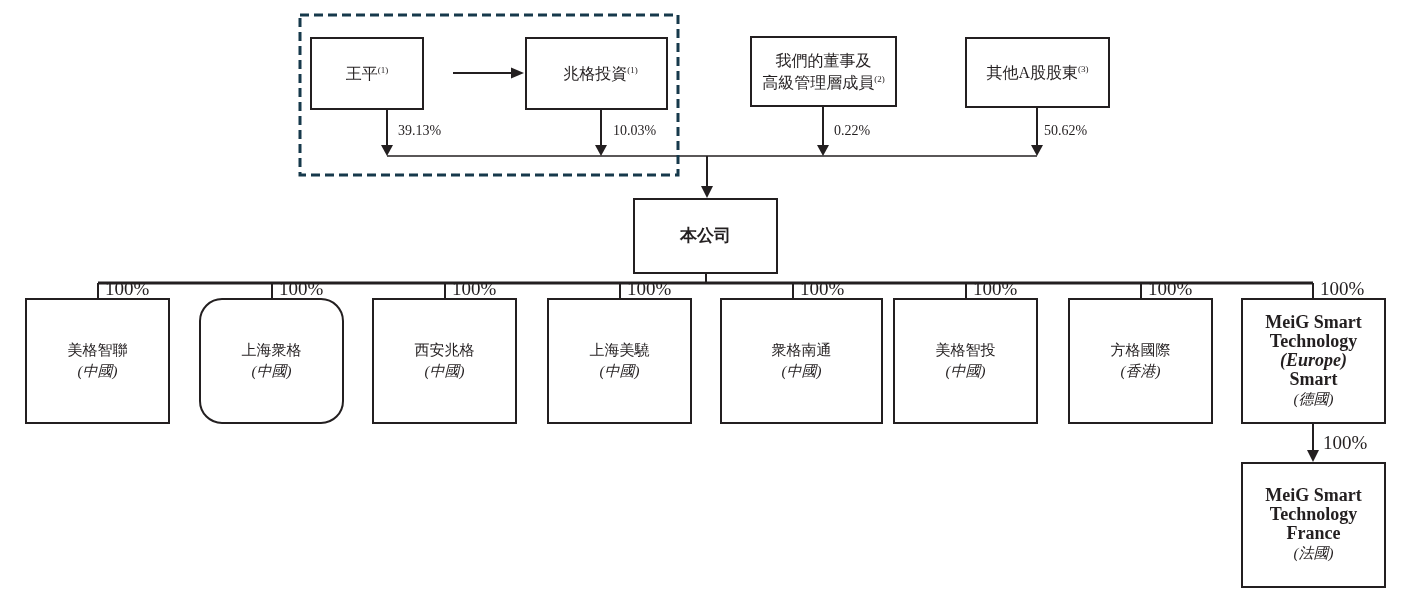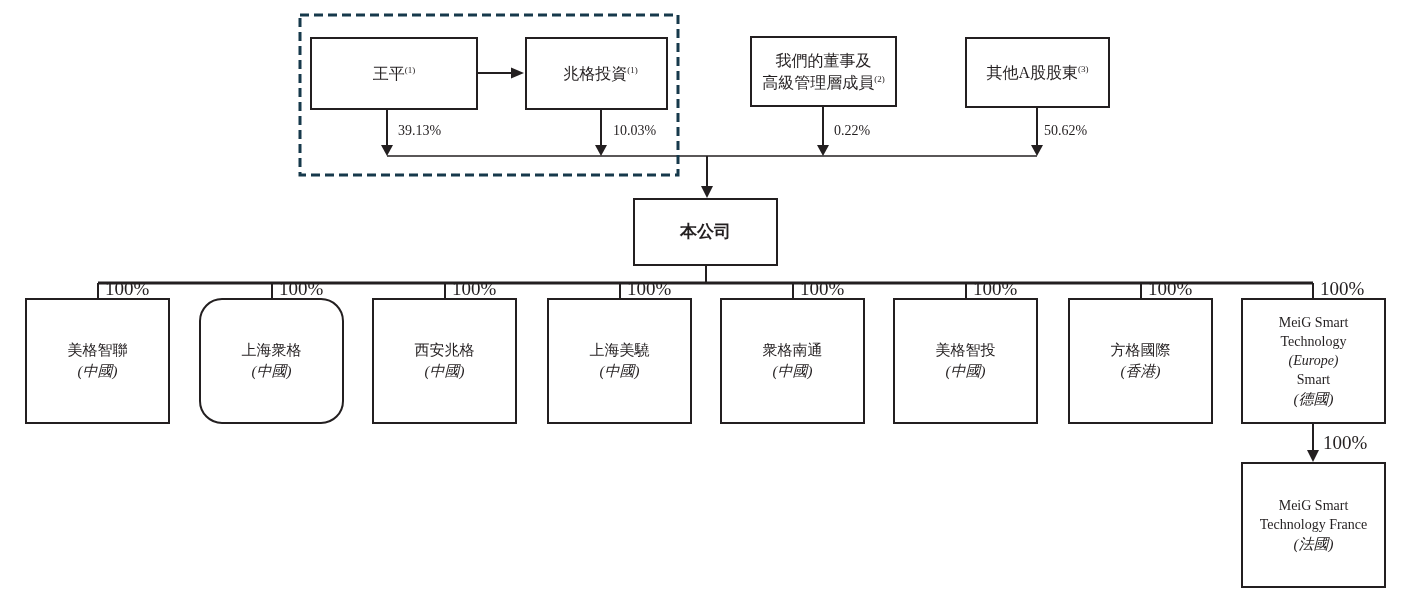--- a/index.html
+++ b/index.html
@@ -22,21 +22,21 @@
     justify-content:center;
     text-align:center;
     box-sizing:border-box;
     font-size:16px;
     line-height:22px;
   }
   .box .ital{font-style:italic;}
   .box sup{font-size:9px;line-height:0;vertical-align:super;}
   .company-box{font-weight:bold;font-size:17px;}
   .sub-box{font-size:15px;line-height:21px;}
-  .sub-box .en{font-size:14px;line-height:19px;}
+  .sub-box .en{font-size:18px;line-height:19px;font-weight:bold;}
   .pct{
     position:absolute;
     font-size:14px;
     line-height:15px;
     white-space:nowrap;
   }
   .pct-small{font-size:19px;line-height:14px;}
   .line-label{display:block;}
 </style>
 </head>
@@ -79,21 +79,21 @@
       <polygon points="601,156 595,145 607,145"></polygon>
       <polygon points="823,156 817,145 829,145"></polygon>
       <polygon points="1037,156 1031,145 1043,145"></polygon>
       <polygon points="707,198 701,186 713,186"></polygon>
       <polygon points="1313,462 1307,450 1319,450"></polygon>
     </g>
 
     <rect x="300" y="15" width="378" height="160" fill="none" stroke="#16394b" stroke-width="3" stroke-dasharray="9 5"></rect>
   </svg>
 
-  <div class="box" style="left:310px;top:37px;width:168px;height:73px;">
+  <div class="box" style="left:310px;top:37px;width:114px;height:73px;">
     <div>
       <span>王平</span><sup>(1)</sup>
     </div>
   </div>
 
   <div class="box" style="left:525px;top:37px;width:143px;height:73px;padding-left:8px;">
     <div>
       <span>兆格投資</span><sup>(1)</sup>
     </div>
   </div>
@@ -109,21 +109,21 @@
     <div>
       <span>其他A股股東</span><sup>(3)</sup>
     </div>
   </div>
 
   <div class="pct" style="left:398px;top:123px;">39.13%</div>
   <div class="pct" style="left:613px;top:123px;">10.03%</div>
   <div class="pct" style="left:834px;top:123px;">0.22%</div>
   <div class="pct" style="left:1044px;top:123px;">50.62%</div>
 
-  <div class="box company-box" style="left:633px;top:198px;width:145px;height:68px;">
+  <div class="box company-box" style="left:633px;top:198px;width:145px;height:76px;">
     <div>本公司</div>
   </div>
 
   <div class="pct pct-small" style="left:105px;top:282px;">100%</div>
   <div class="pct pct-small" style="left:279px;top:282px;">100%</div>
   <div class="pct pct-small" style="left:452px;top:282px;">100%</div>
   <div class="pct pct-small" style="left:627px;top:282px;">100%</div>
   <div class="pct pct-small" style="left:800px;top:282px;">100%</div>
   <div class="pct pct-small" style="left:973px;top:282px;">100%</div>
   <div class="pct pct-small" style="left:1148px;top:282px;">100%</div>
@@ -142,21 +142,21 @@
   <div class="box sub-box" style="left:372px;top:298px;width:145px;height:126px;">
     <div>西安兆格</div>
     <div class="ital">(中國)</div>
   </div>
 
   <div class="box sub-box" style="left:547px;top:298px;width:145px;height:126px;">
     <div>上海美驍</div>
     <div class="ital">(中國)</div>
   </div>
 
-  <div class="box sub-box" style="left:720px;top:298px;width:145px;height:126px;">
+  <div class="box sub-box" style="left:720px;top:298px;width:163px;height:126px;">
     <div>衆格南通</div>
     <div class="ital">(中國)</div>
   </div>
 
   <div class="box sub-box" style="left:893px;top:298px;width:145px;height:126px;">
     <div>美格智投</div>
     <div class="ital">(中國)</div>
   </div>
 
   <div class="box sub-box" style="left:1068px;top:298px;width:145px;height:126px;">

